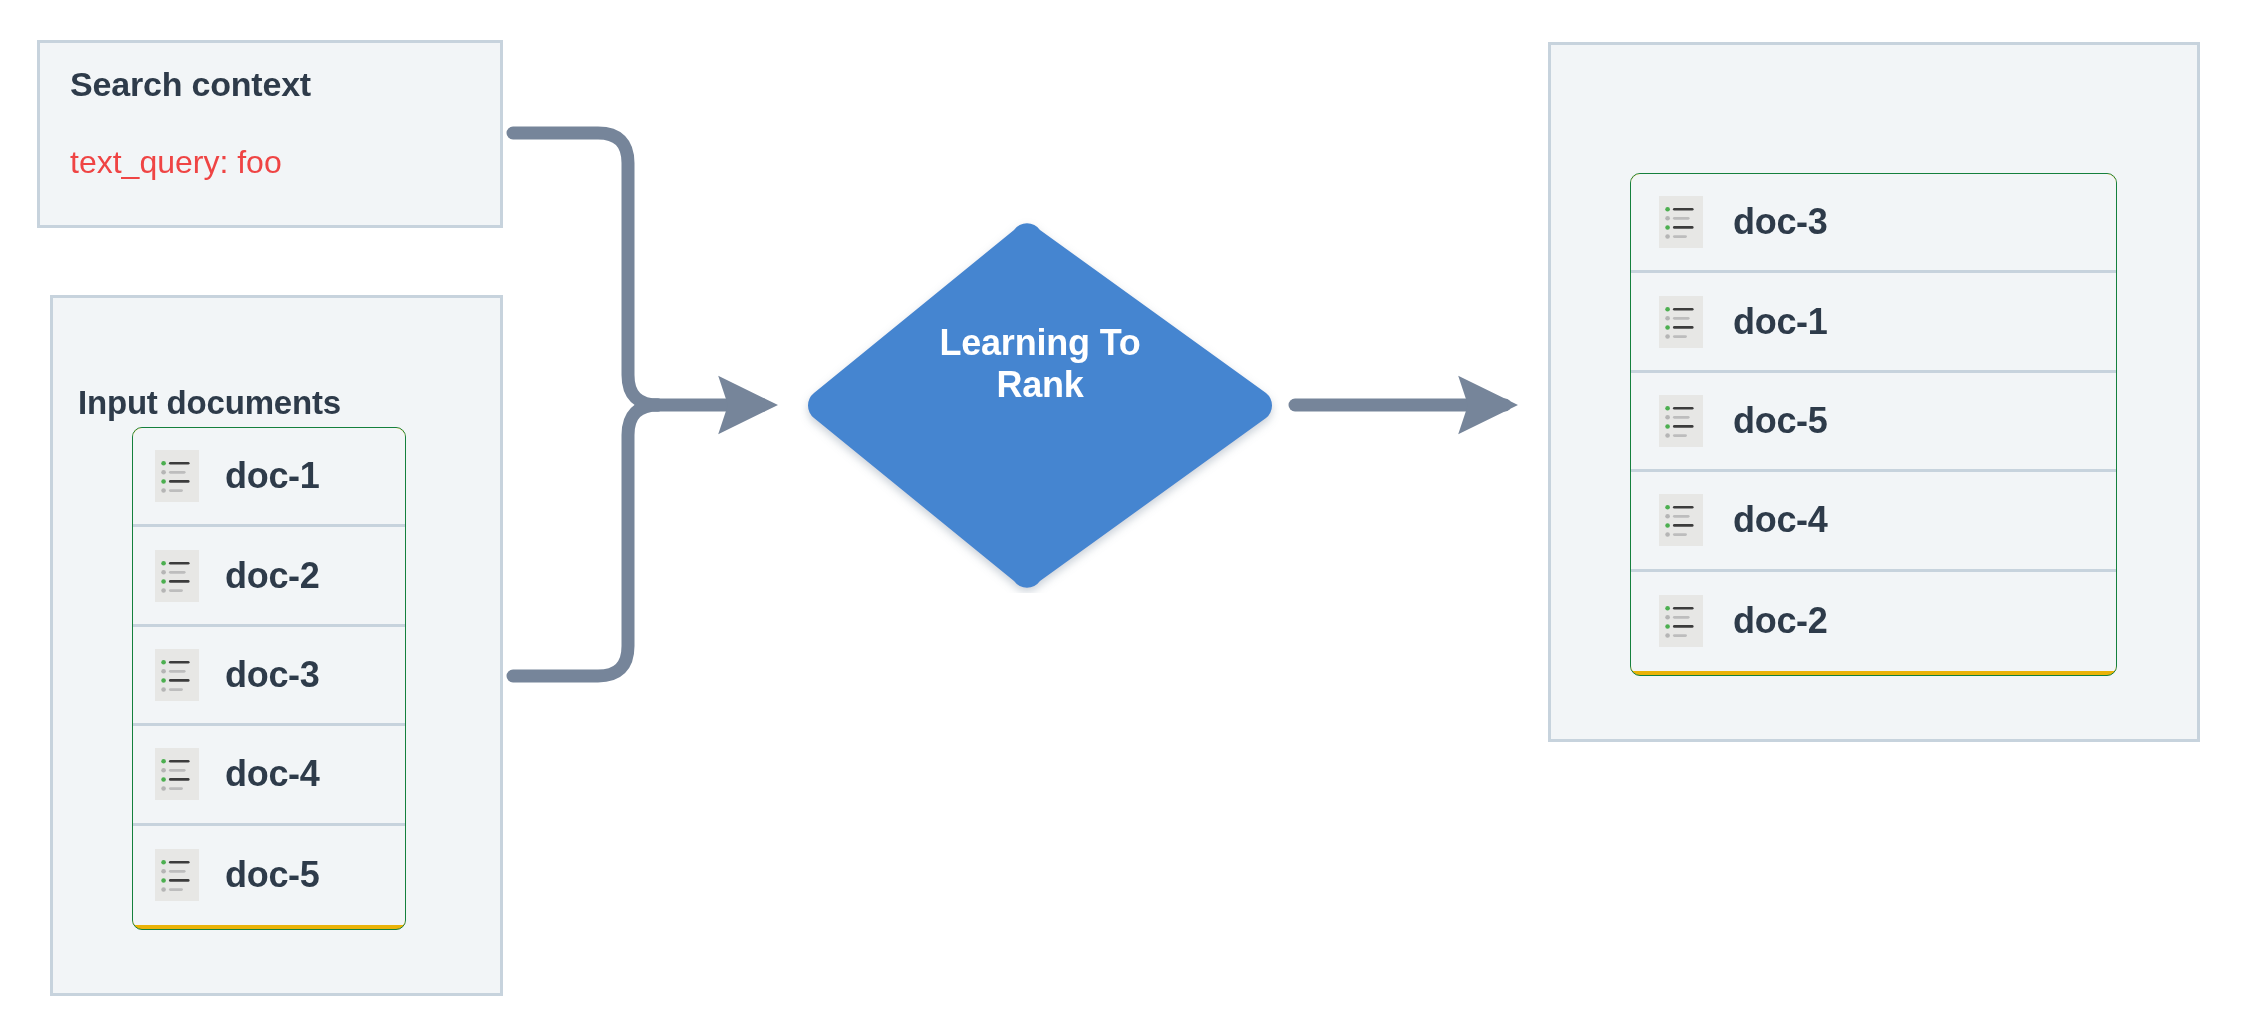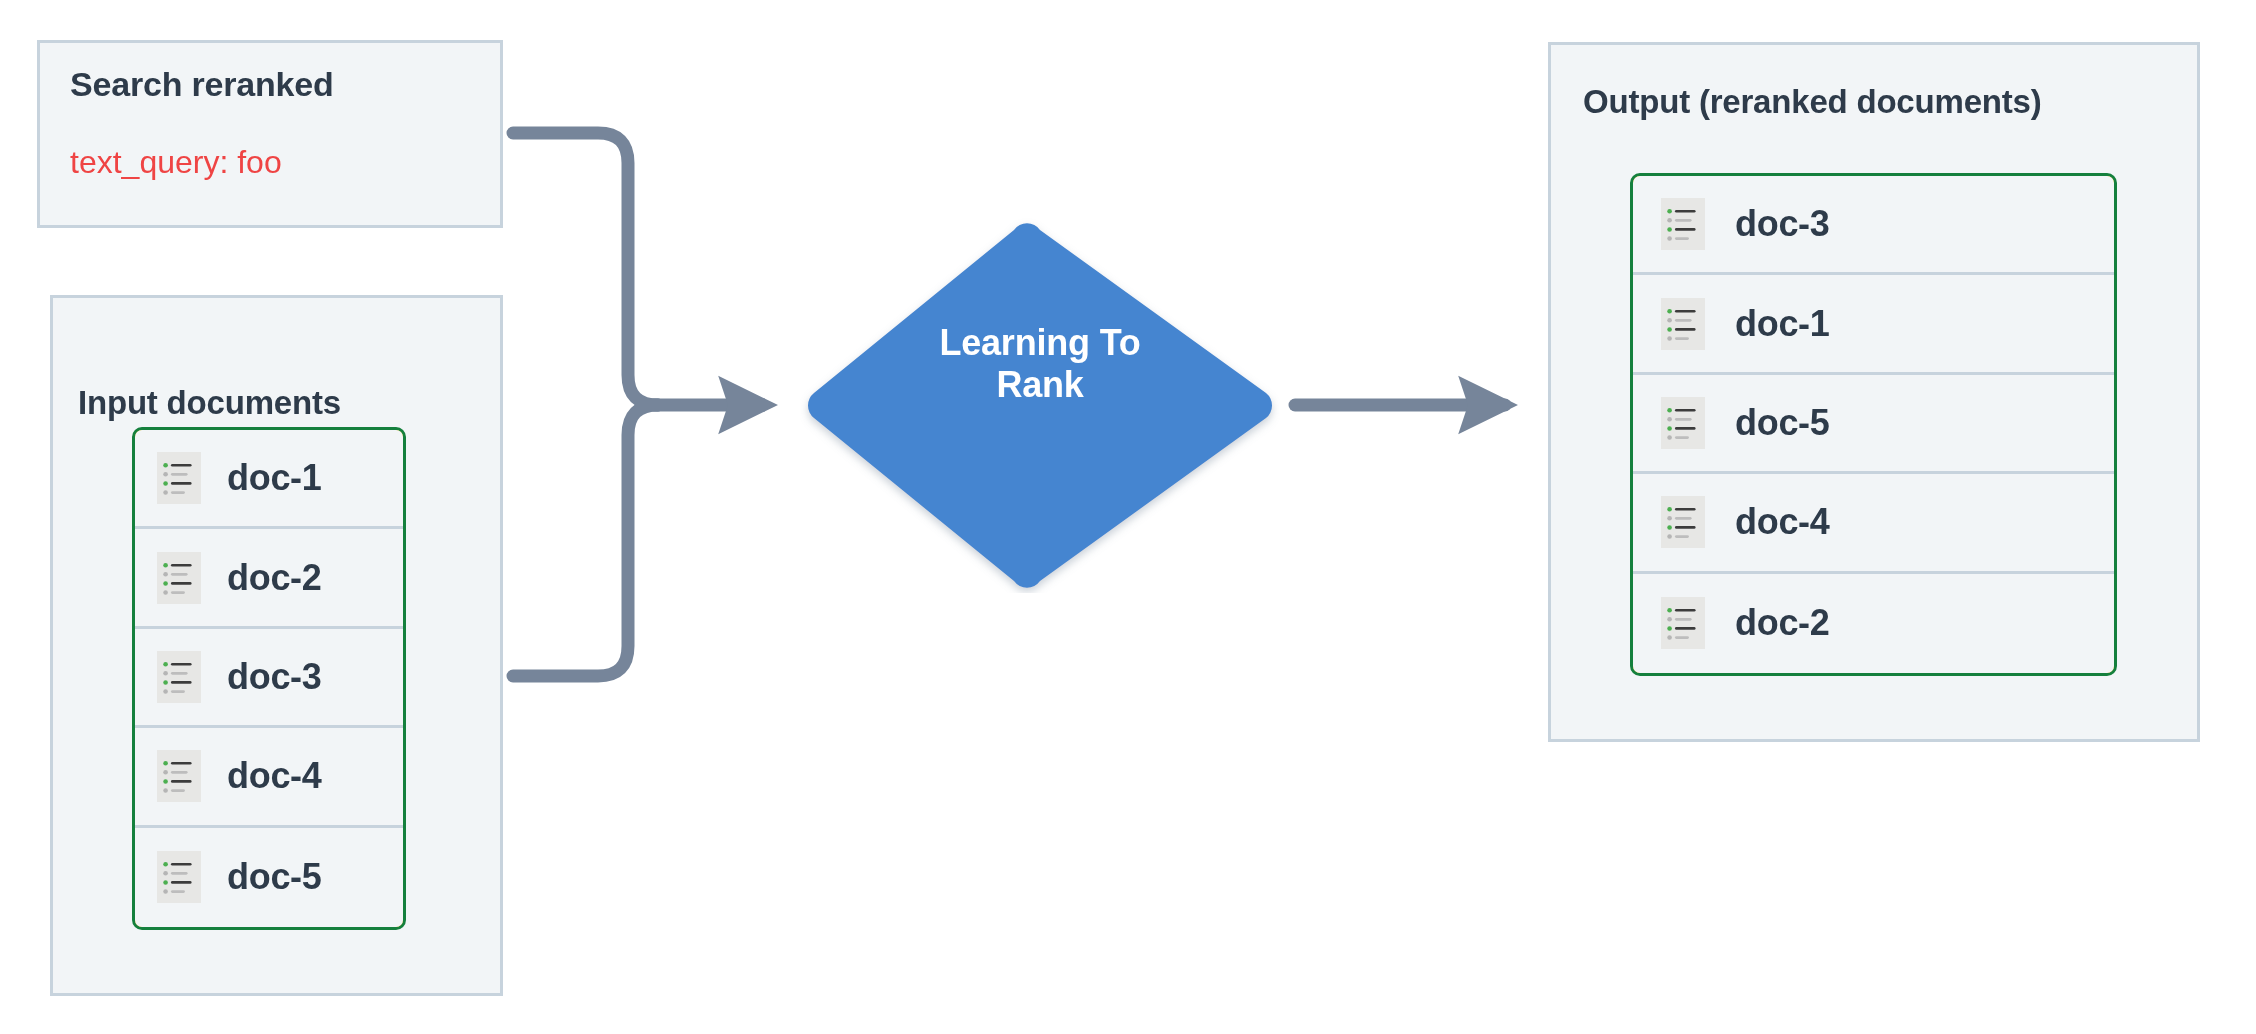--- a/index.html
+++ b/index.html
@@ -37,21 +37,21 @@
     position: absolute;
     color: #ef4444;
     white-space: nowrap;
     font-weight: normal;
   }
 
   
   .doc-stack {
     position: absolute;
     box-sizing: border-box;
-    border: 3px solid #15803d;
+    border: 1px solid #15803d;
     border-radius: 10px;
     overflow: hidden;
     background: #eab308;
   }
   .doc-item {
     box-sizing: border-box;
     display: flex;
     align-items: center;
     border-bottom: 3px solid #c7d3dd;
     background: #f2f5f7;
@@ -99,21 +99,21 @@
     pointer-events: none;
   }
 </style>
 </head>
 <body>
 
 <div id="stage">
 
   <div class="panel" id="search-context-panel" style="left:37px; top:40px; width:466px; height:188px;">
   </div>
-  <div class="panel-title" style="left:70px; top:65px; font-size:34px;">Search reranked</div>
+  <div class="panel-title" style="left:70px; top:65px; font-size:34px;">Search context</div>
   <div class="panel-sub" style="left:70px; top:144px; font-size:32px;">text_query: foo</div>
 
   <div class="panel" id="input-panel" style="left:50px; top:295px; width:453px; height:701px;">
   </div>
   <div class="panel-title" style="left:78px; top:348px; font-size:33px;margin-top:36px;">Input documents</div>
 
   <div class="doc-stack" id="input-doc-stack" style="left:132px; top:427px; width:274px; height:503px;">
       <div class="doc-item" style="height: 99.4px; padding-left: 22px;">
         <span style="flex: 0 0 auto; line-height: 0;">
           <svg class="doc-icon" width="44" height="52" viewBox="0 0 82 100" preserveAspectRatio="none">
@@ -210,21 +210,20 @@
              L 14 200
              A 16 16 0 0 1 14 175
              L 214 12
              A 16 16 0 0 1 240 12 Z" fill="#4585d0" filter="url(#dshadow)"></path>
   </svg>
   <div id="ltr-text" style="left:860px; top:322px; width:360px; font-size:36px;">Learning To
 Rank</div>
 
   <div class="panel" id="output-panel" style="left:1548px; top:42px; width:652px; height:700px;">
   </div>
-  <div class="panel-title" style="left:1583px; top:83px; font-size:33px;">Output (reranked documents)</div>
 
   <div class="doc-stack" id="output-doc-stack" style="left:1630px; top:173px; width:487px; height:503px;">
       <div class="doc-item" style="height: 99.4px; padding-left: 28px;">
         <span style="flex: 0 0 auto; line-height: 0;">
           <svg class="doc-icon" width="44" height="52" viewBox="0 0 82 100" preserveAspectRatio="none">
             <rect x="0" y="0" width="82" height="100" fill="#e7e7e5"></rect>
             <circle cx="16" cy="25.5" r="4.3" fill="#4caf50"></circle>
             <rect x="26" y="22.9" width="38.44" height="5.2" rx="2.6" fill="#3c3c3c"></rect>
             <circle cx="16" cy="43" r="4.3" fill="#b5b5b5"></circle>
             <rect x="26" y="40.4" width="31" height="5.2" rx="2.6" fill="#bdbdbd"></rect>

